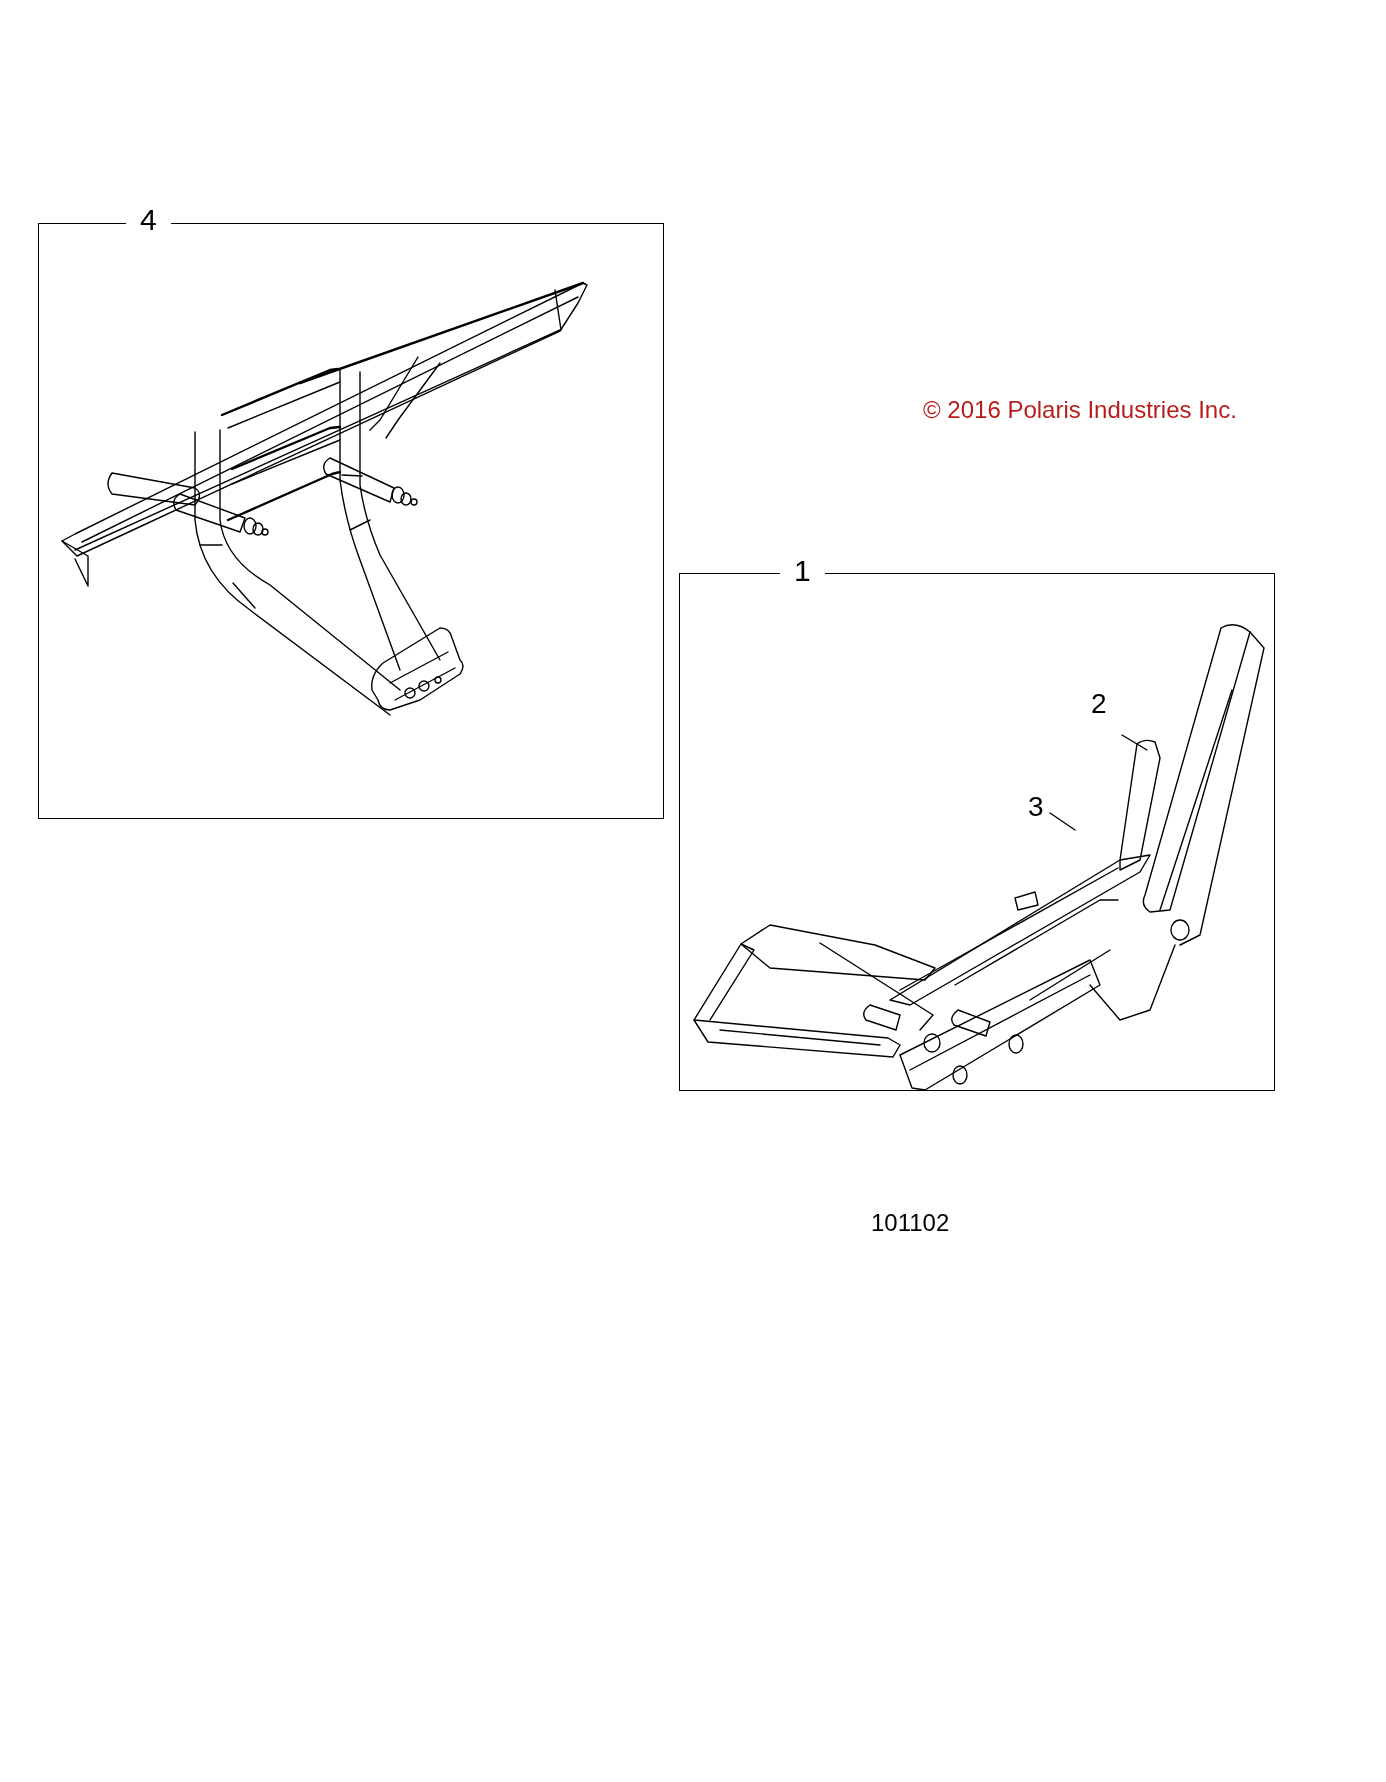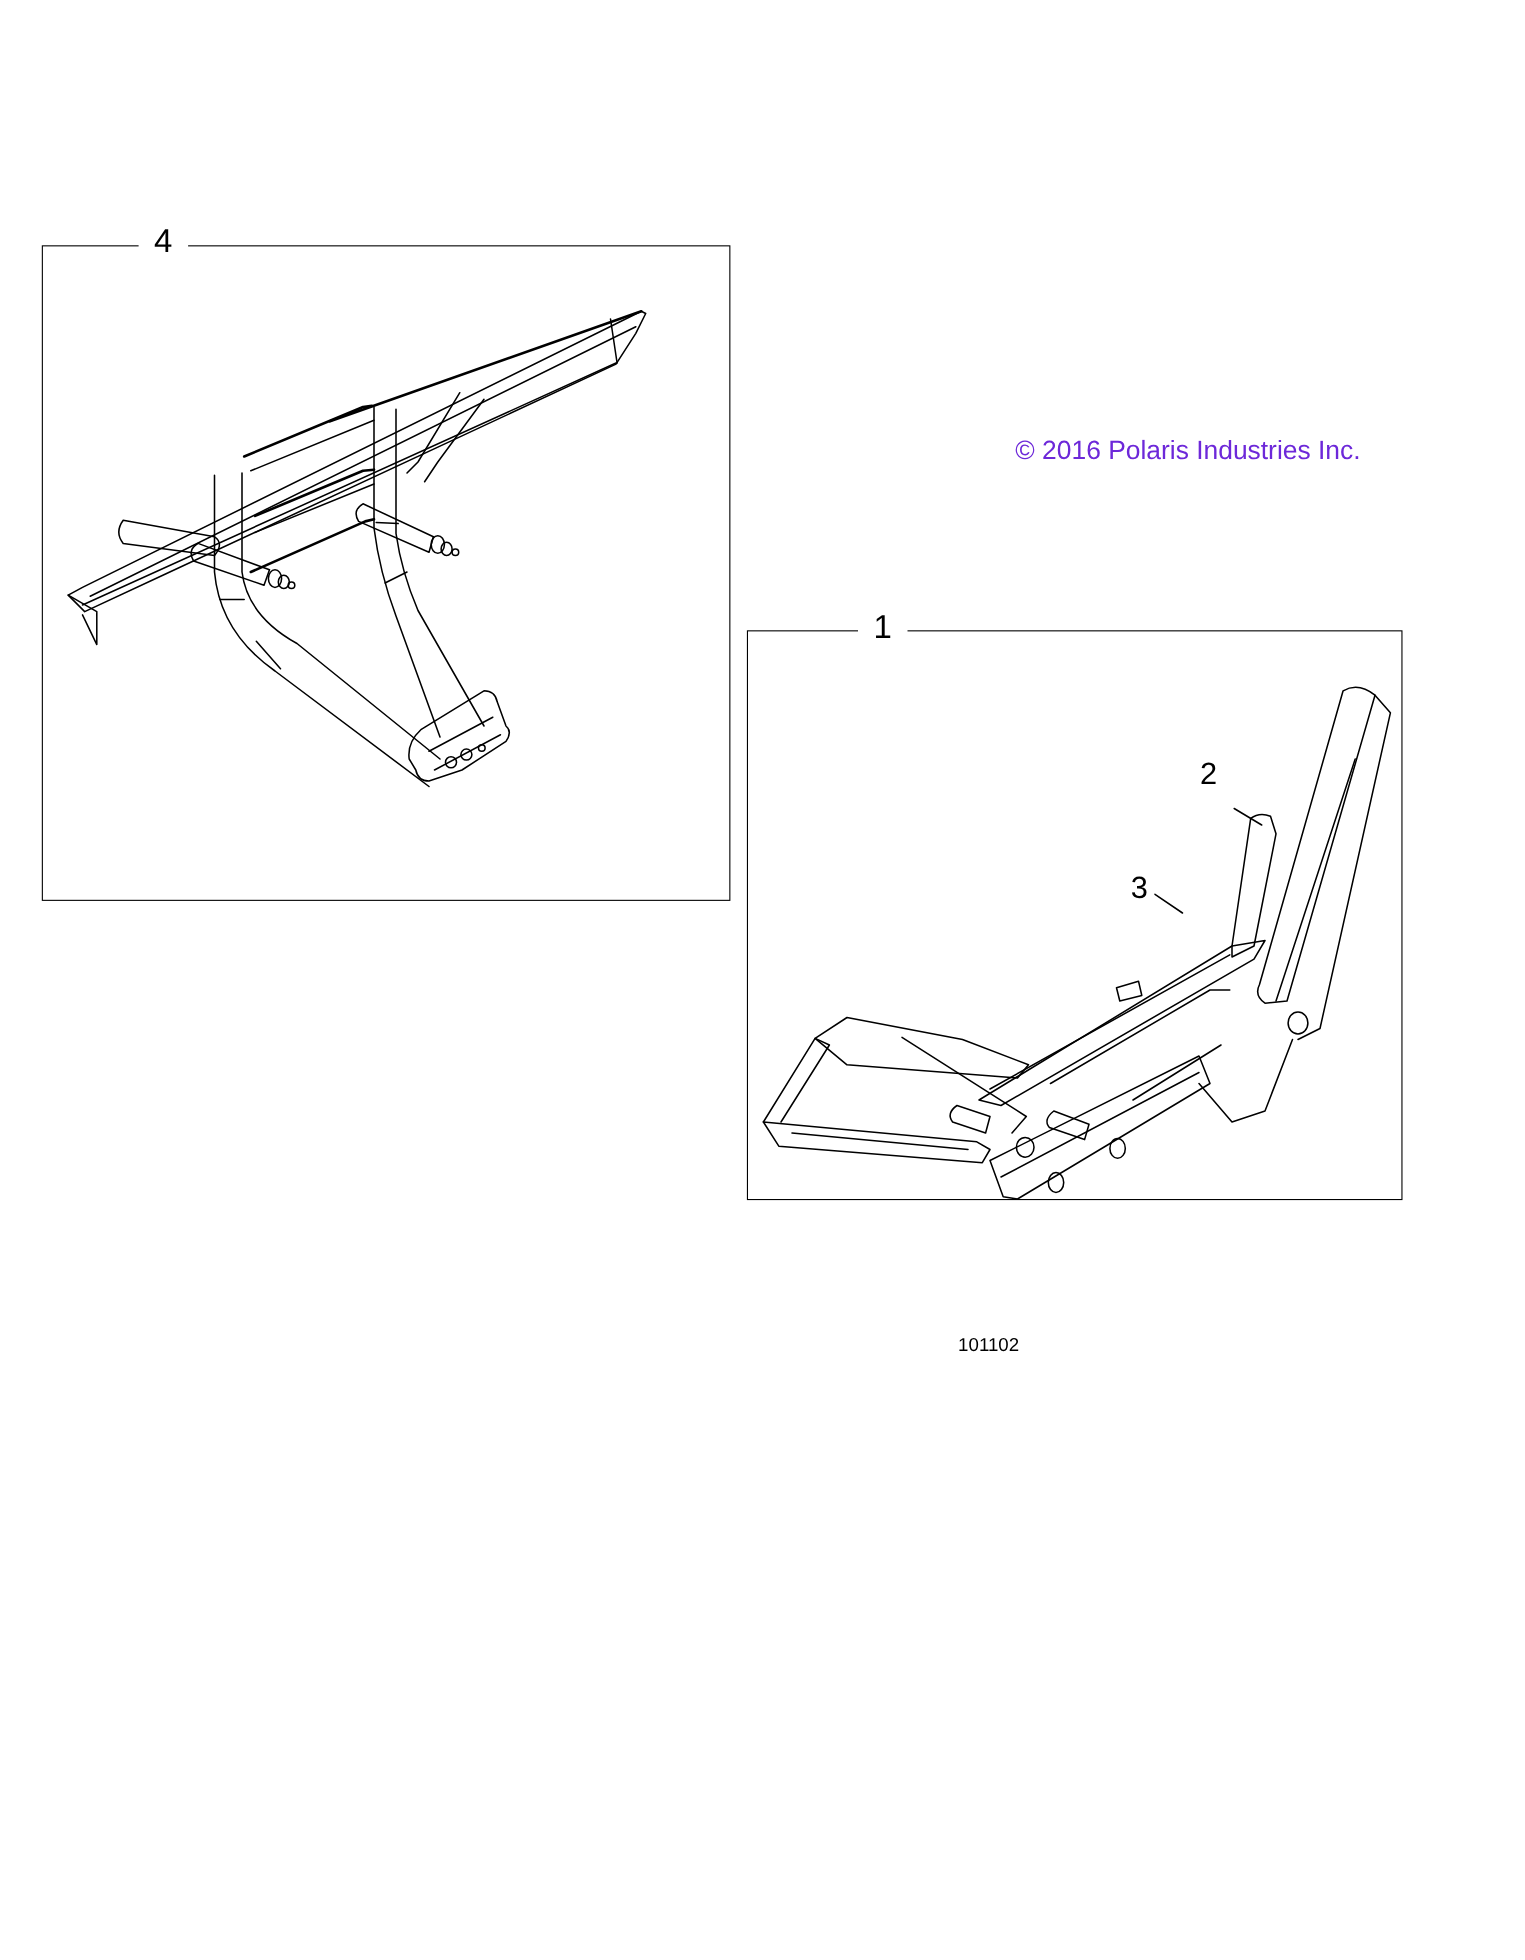--- a/index.html
+++ b/index.html
@@ -2,22 +2,22 @@
 <html><head>
 <meta charset="utf-8">
 <style>
   html, body { margin:0; padding:0; background:#ffffff; }
   body { width:1386px; height:1782px; position:relative; overflow:hidden;
          font-family:"Liberation Sans", sans-serif; color:#000; }
   .frame { position:absolute; border:1.5px solid #000; box-sizing:border-box; }
   .frame-label { position:absolute; background:#fff; font-size:30px; line-height:30px;
                  padding:0 14px; color:#000; }
   .callout { position:absolute; font-size:28px; line-height:28px; color:#000; }
-  .copyright { position:absolute; font-size:24px; line-height:26px; color:#6d28d9; white-space:nowrap;text-align:center; }
-  .part-number { position:absolute; font-size:17px; line-height:26px; color:#000; }
+  .copyright { position:absolute; font-size:24px; line-height:26px; color:#b91c1c; white-space:nowrap;text-align:center; }
+  .part-number { position:absolute; font-size:24px; line-height:26px; color:#000; }
   svg.art { position:absolute; left:0; top:0; }
   svg.art path, svg.art line, svg.art polyline, svg.art polygon, svg.art ellipse, svg.art circle {
     fill:none; stroke:#000; stroke-width:1.4; stroke-linejoin:round; stroke-linecap:round;
   }
   svg.art .thick { stroke-width:2.4; }
 </style>
 </head>
 <body>
 
 <div class="frame" style="left:38px; top:223px; width:626px; height:596px;"></div>

